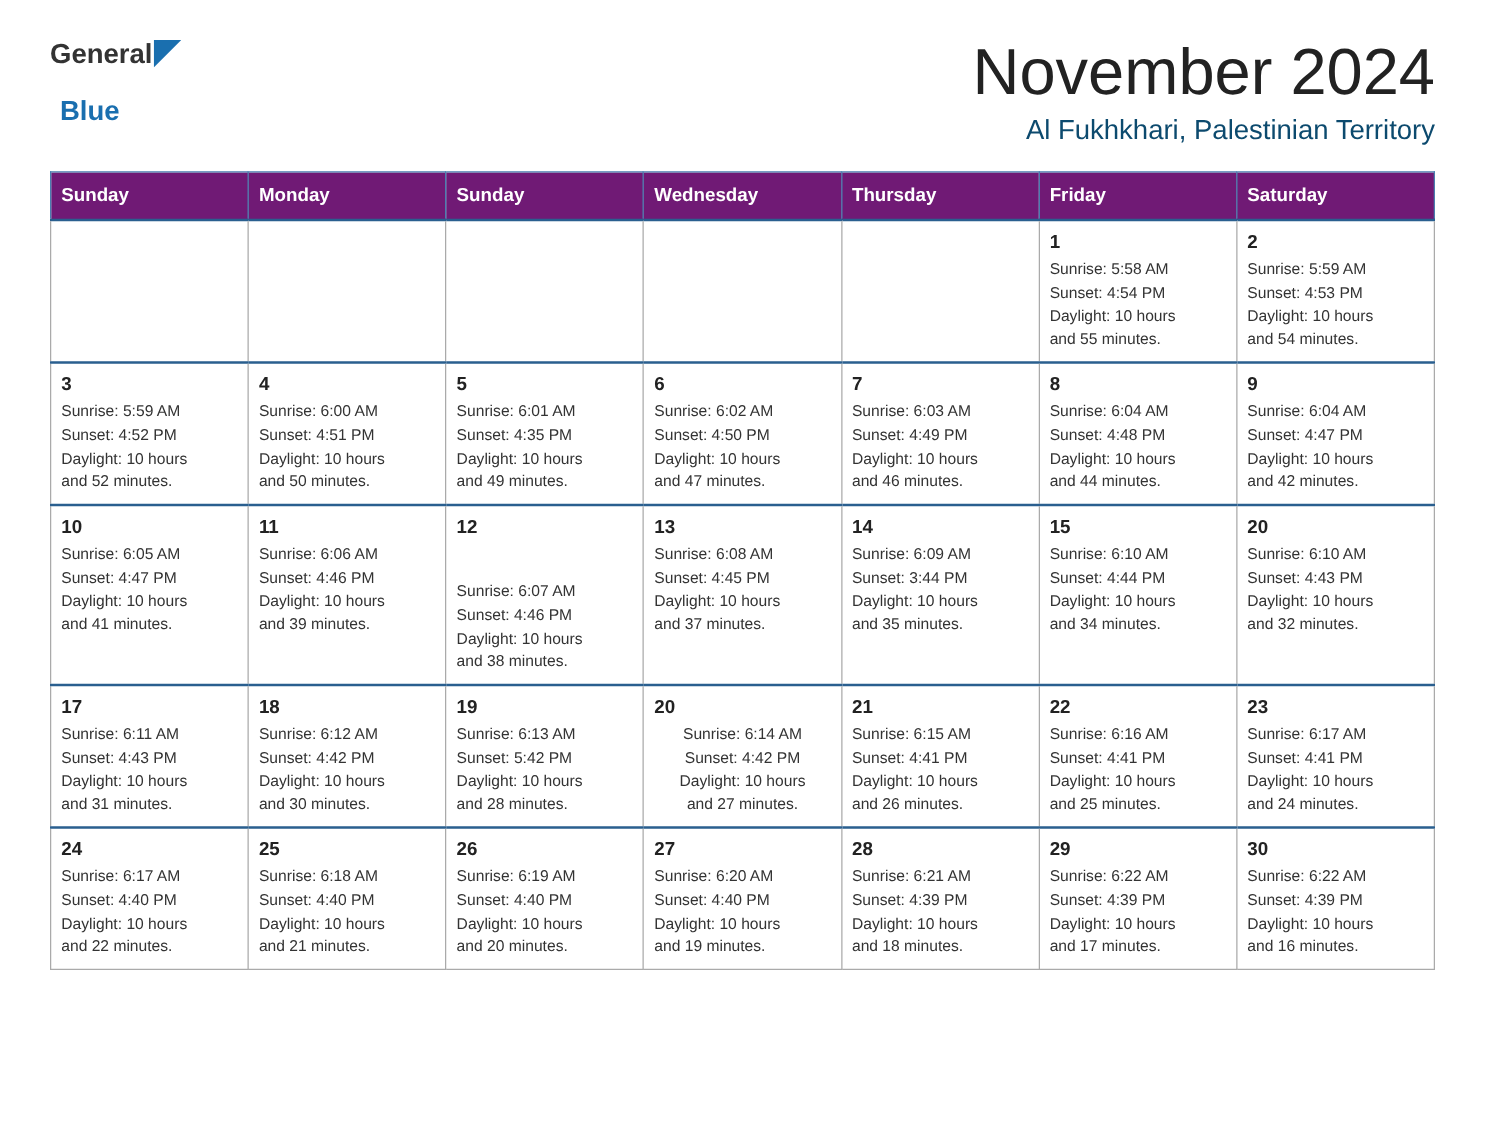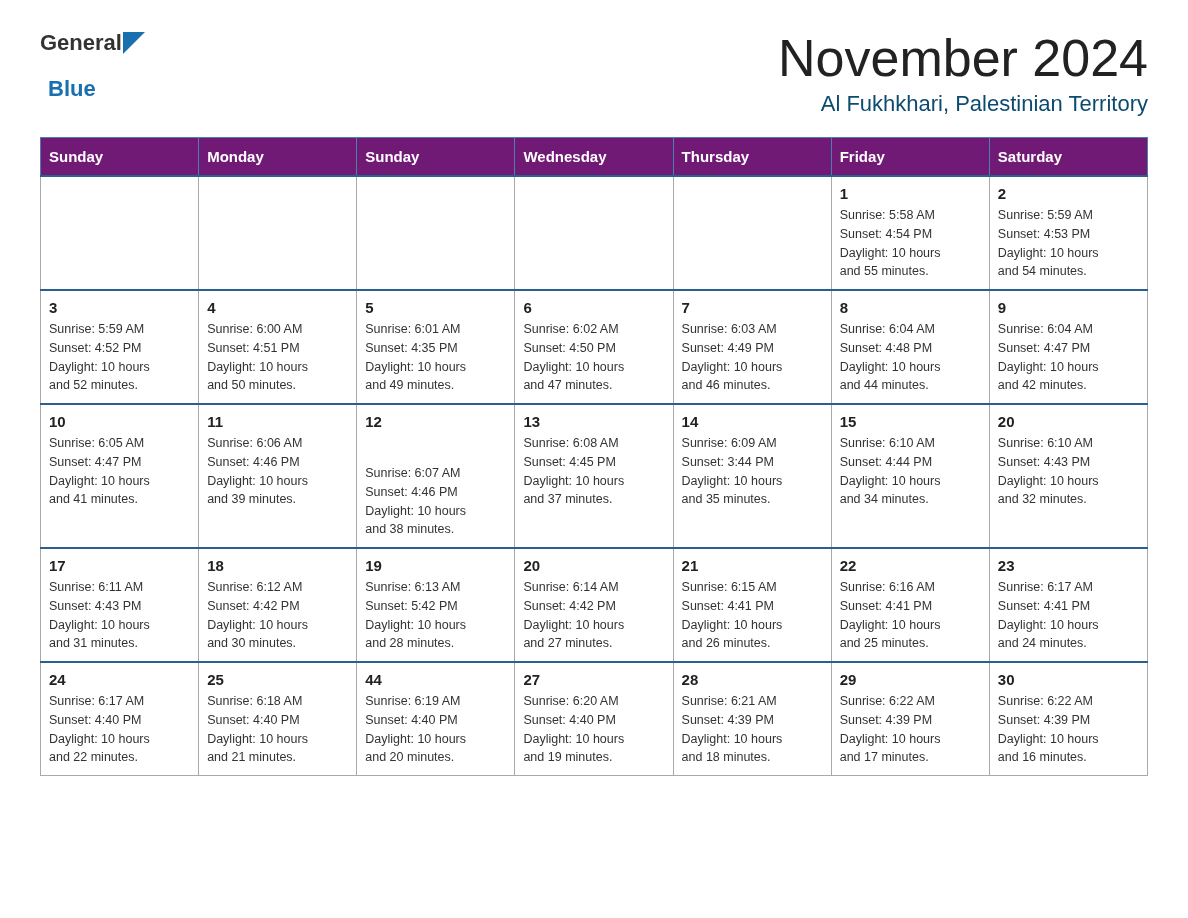--- a/index.html
+++ b/index.html
@@ -261,21 +261,21 @@
         </td>
         <td>
           <div class="day-number">19</div>
           <div class="day-info" style="white-space: pre-line;">Sunrise: 6:13 AM
 Sunset: 5:42 PM
 Daylight: 10 hours
 and 28 minutes.</div>
         </td>
         <td>
           <div class="day-number">20</div>
-          <div class="day-info" style="white-space: pre-line;">Sunrise: 6:14 AM
+          <div class="day-info" style="white-space: pre-line; text-align: center;">Sunrise: 6:14 AM
 Sunset: 4:42 PM
 Daylight: 10 hours
 and 27 minutes.</div>
         </td>
         <td>
           <div class="day-number">21</div>
           <div class="day-info" style="white-space: pre-line;">Sunrise: 6:15 AM
 Sunset: 4:41 PM
 Daylight: 10 hours
 and 26 minutes.</div>
@@ -304,21 +304,21 @@
 and 22 minutes.</div>
         </td>
         <td>
           <div class="day-number">25</div>
           <div class="day-info" style="white-space: pre-line;">Sunrise: 6:18 AM
 Sunset: 4:40 PM
 Daylight: 10 hours
 and 21 minutes.</div>
         </td>
         <td>
-          <div class="day-number">44</div>
+          <div class="day-number">26</div>
           <div class="day-info" style="white-space: pre-line;">Sunrise: 6:19 AM
 Sunset: 4:40 PM
 Daylight: 10 hours
 and 20 minutes.</div>
         </td>
         <td>
           <div class="day-number">27</div>
           <div class="day-info" style="white-space: pre-line;">Sunrise: 6:20 AM
 Sunset: 4:40 PM
 Daylight: 10 hours

